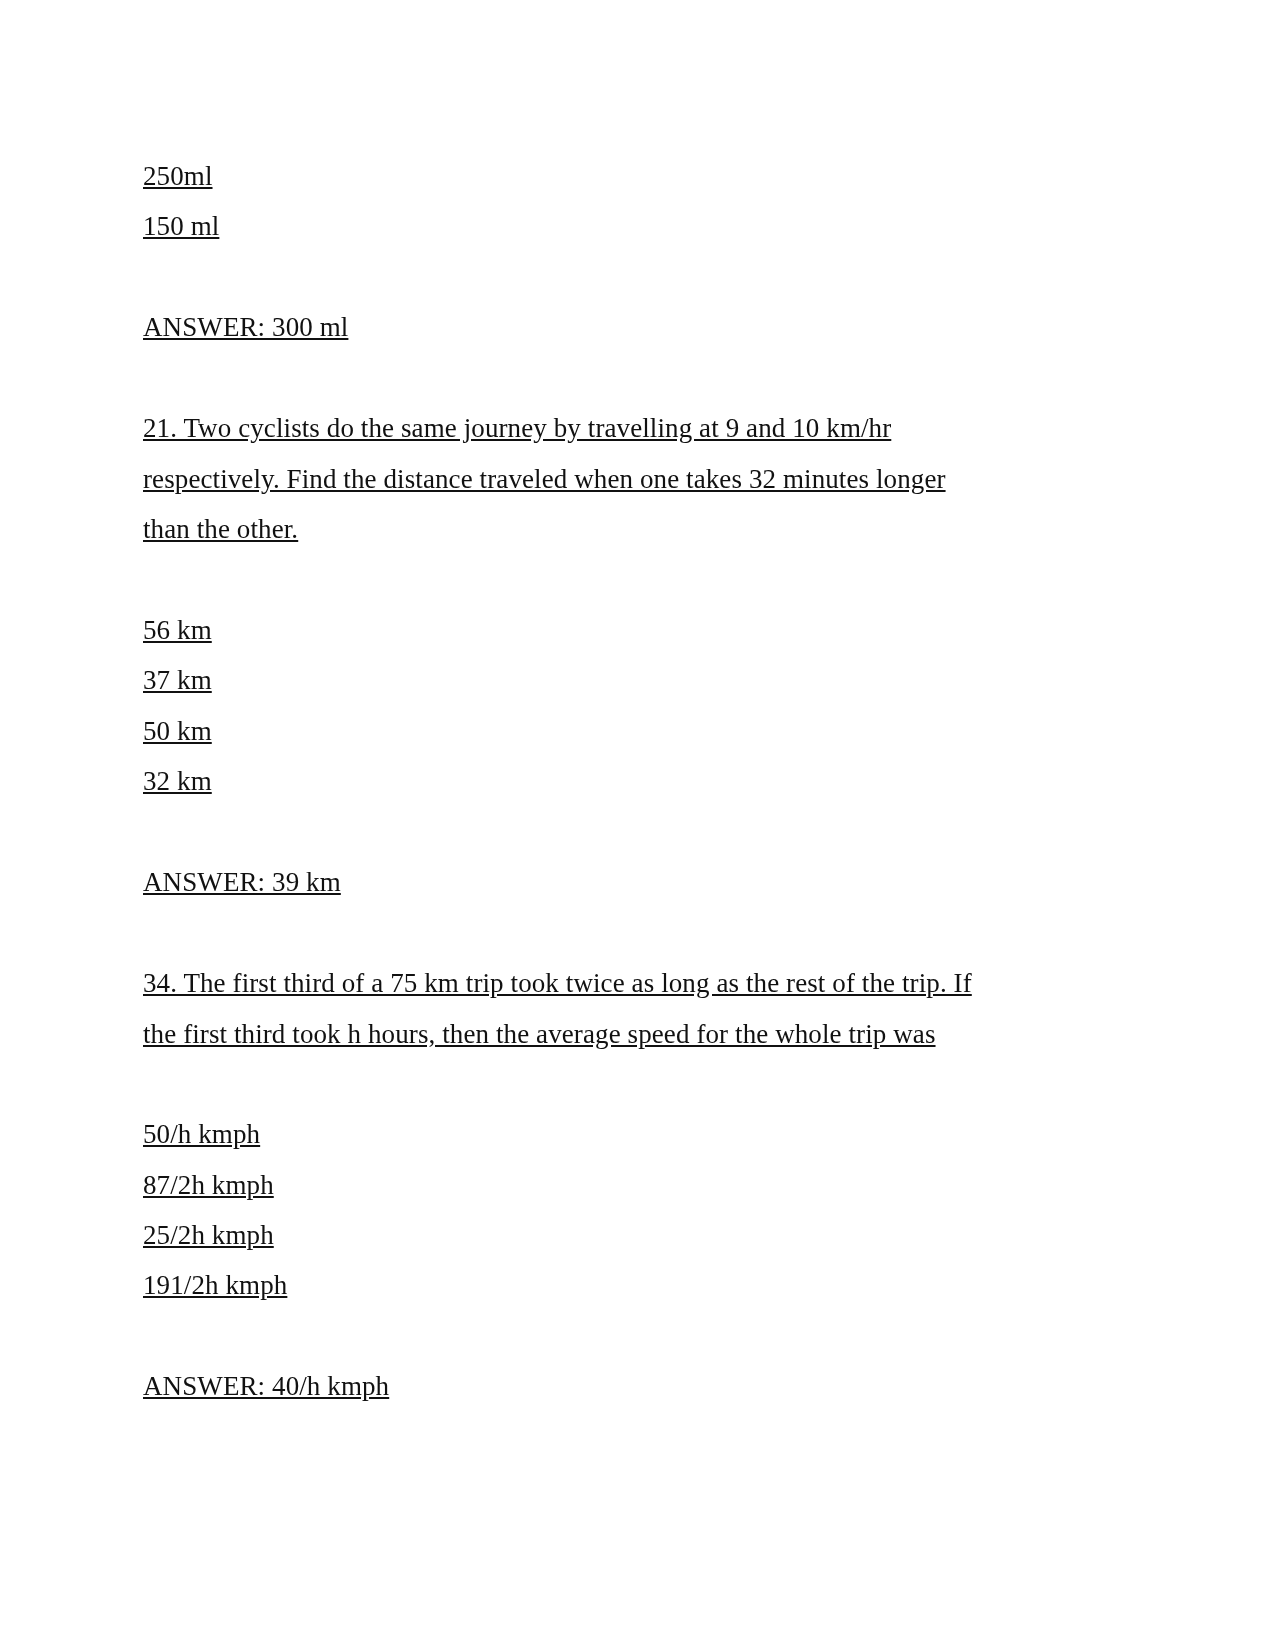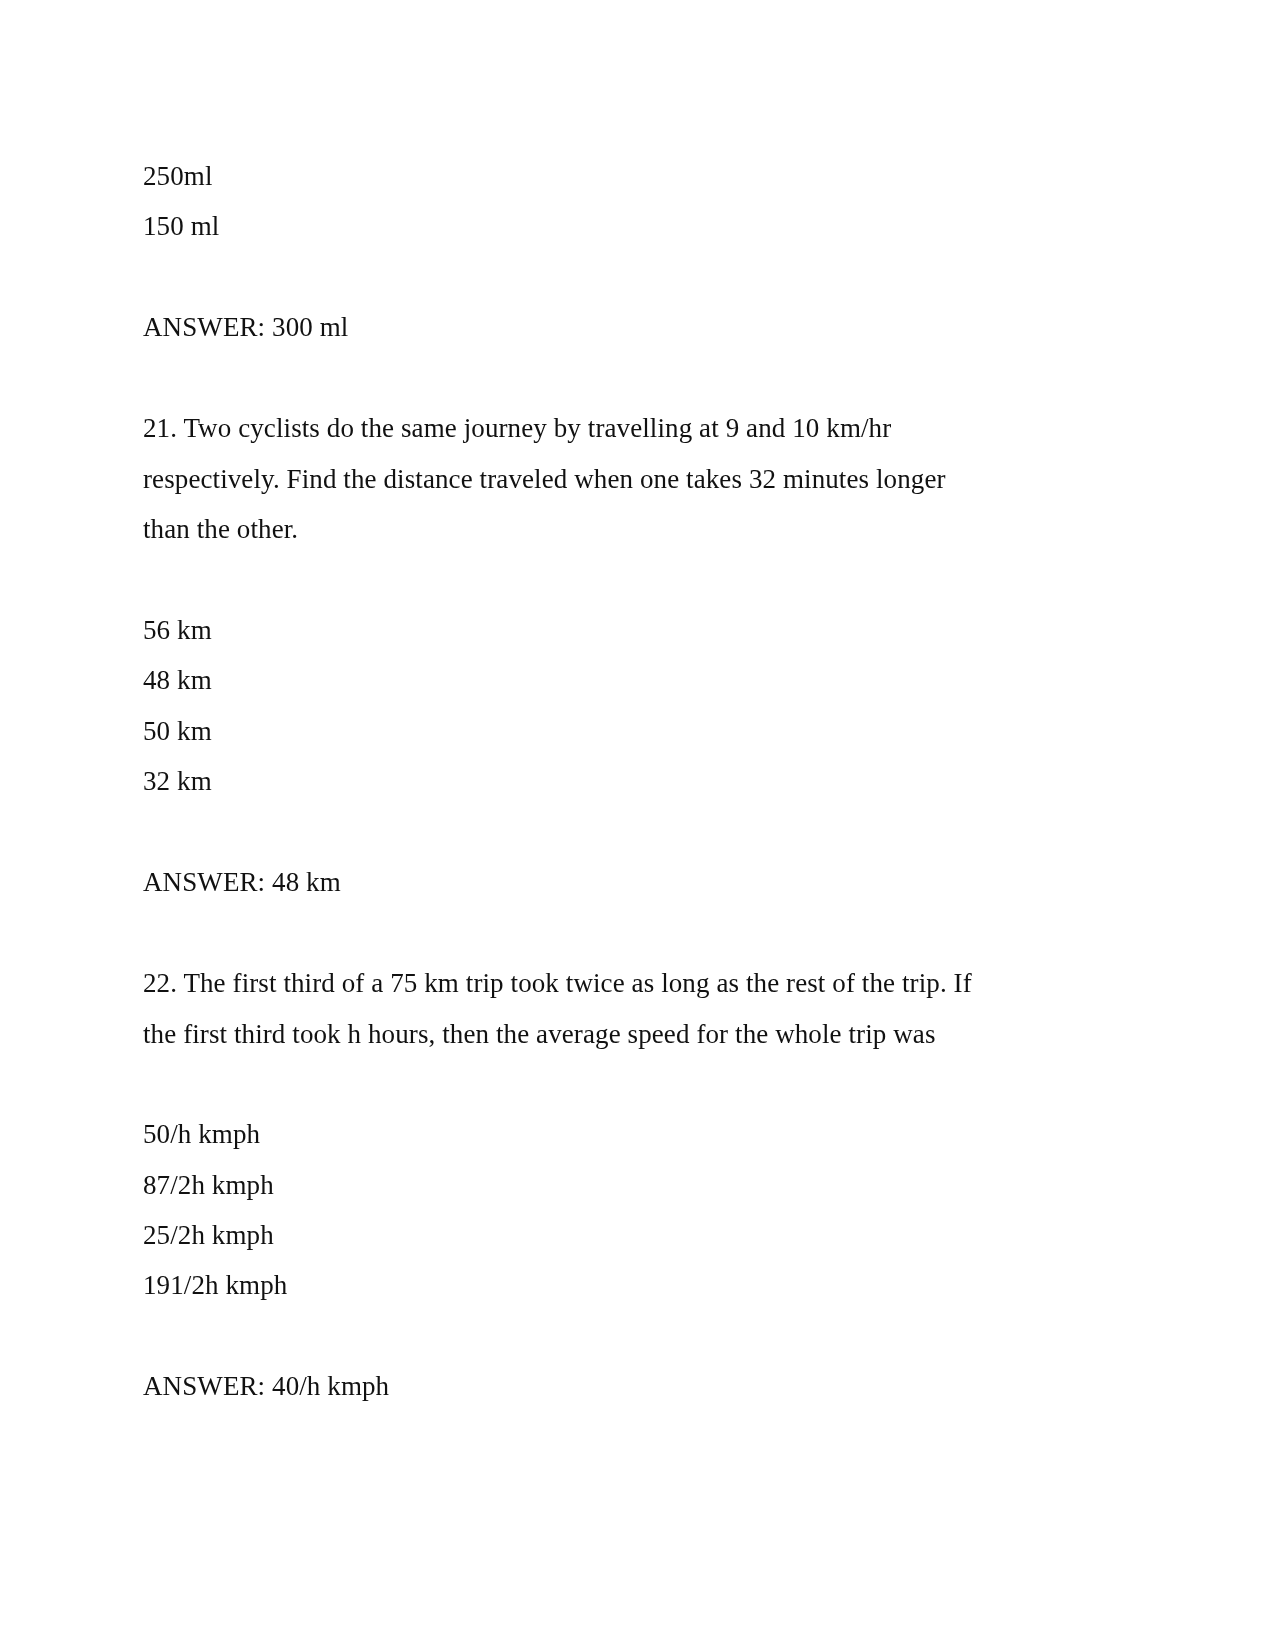--- a/index.html
+++ b/index.html
@@ -22,46 +22,47 @@
       width: 960px;
     }
     .line {
       position: absolute;
       left: 0;
       font-size: 27px;
       line-height: 34px;
       white-space: nowrap;
       font-family: "Liberation Serif", "DejaVu Serif", serif;
       letter-spacing: 0.1px;
+      text-decoration: underline;
     }
   </style>
 </head>
 <body>
 
 <div class="page">
   <div class="line" style="top:159px">250ml</div>
   <div class="line" style="top:209px">150 ml</div>
 
   <div class="line" style="top:310px">ANSWER: 300 ml</div>
 
   <div>
     <div class="line" style="top:411px">21. Two cyclists do the same journey by travelling at 9 and 10 km/hr</div>
     <div class="line" style="top:462px">respectively. Find the distance traveled when one takes 32 minutes longer</div>
     <div class="line" style="top:512px">than the other.</div>
 
     <div class="line" style="top:613px">56 km</div>
-    <div class="line" style="top:663px">48 km</div>
+    <div class="line" style="top:663px">37 km</div>
     <div class="line" style="top:714px">50 km</div>
     <div class="line" style="top:764px">32 km</div>
 
-    <div class="line" style="top:865px">ANSWER: 48 km</div>
+    <div class="line" style="top:865px">ANSWER: 39 km</div>
   </div>
 
   <div>
-    <div class="line" style="top:966px">22. The first third of a 75 km trip took twice as long as the rest of the trip. If</div>
+    <div class="line" style="top:966px">34. The first third of a 75 km trip took twice as long as the rest of the trip. If</div>
     <div class="line" style="top:1017px">the first third took h hours, then the average speed for the whole trip was</div>
 
     <div class="line" style="top:1117px">50/h kmph</div>
     <div class="line" style="top:1168px">87/2h kmph</div>
     <div class="line" style="top:1218px">25/2h kmph</div>
     <div class="line" style="top:1268px">191/2h kmph</div>
 
     <div class="line" style="top:1369px">ANSWER: 40/h kmph</div>
   </div>
 </div>

